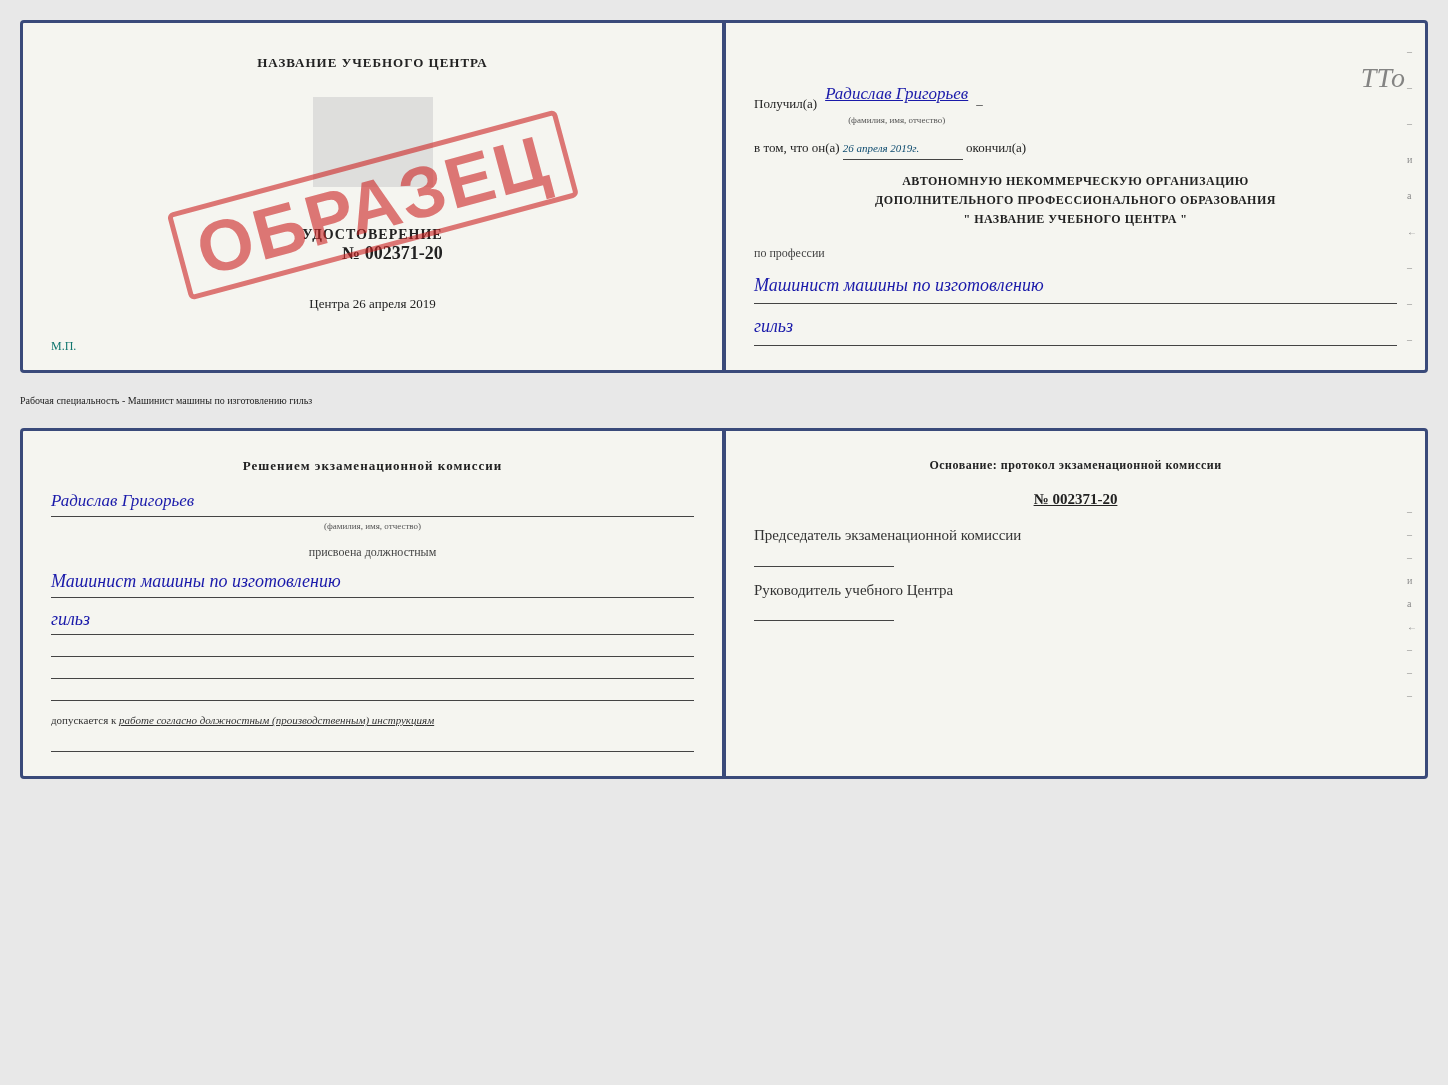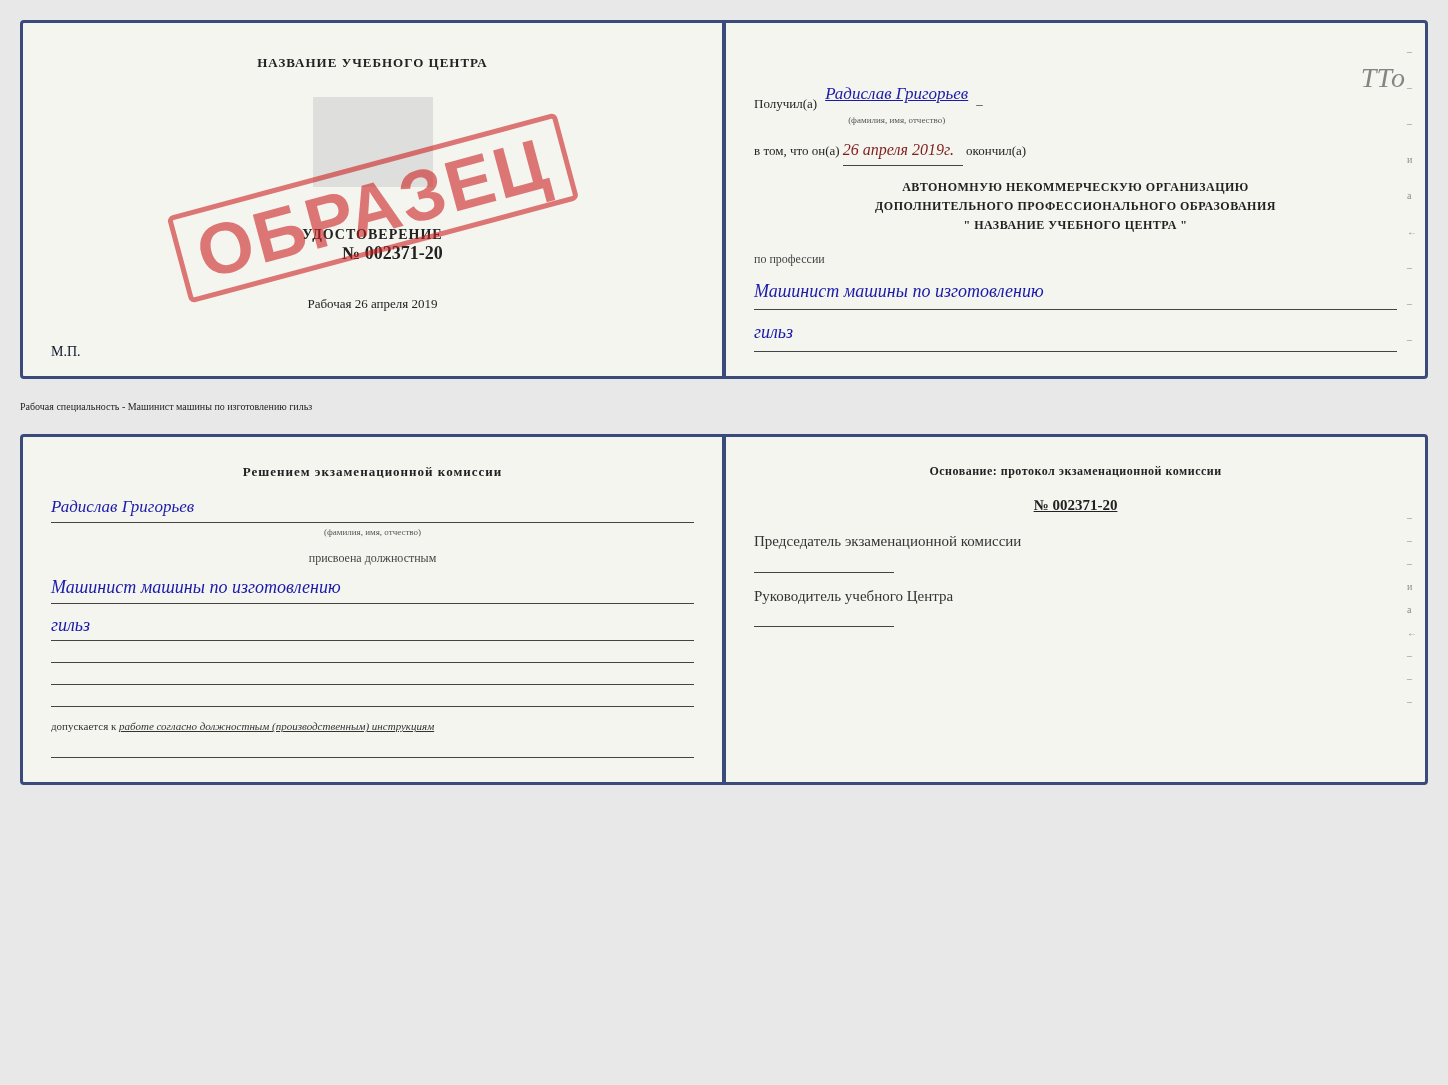--- a/index.html
+++ b/index.html
@@ -101,22 +101,22 @@
       color: #222;
     }
 
     .issued-date {
       font-size: 13px;
       color: #222;
       margin-top: 16px;
     }
 
     .mp-text {
-      font-size: 14px;
-      color: #0f172a;
+      font-size: 12px;
+      color: #0f766e;
       position: absolute;
       bottom: 16px;
       left: 28px;
     }
 
     
     .top-right {
       font-size: 13px;
       color: #222;
       line-height: 1.8;
@@ -147,22 +147,22 @@
     }
 
     .underline-field {
       border-bottom: 1px solid #444;
       min-width: 120px;
       display: inline-block;
     }
 
     .date-field {
       font-style: italic;
-      font-size: 16px;
-      color: #7f1d1d;
+      font-size: 11px;
+      color: #0c4a6e;
     }
 
     .org-block {
       text-align: center;
       font-size: 12px;
       font-weight: bold;
       letter-spacing: 0.5px;
       line-height: 1.6;
       margin: 12px 0;
       color: #222;
@@ -379,21 +379,21 @@
       <div class="center-title">НАЗВАНИЕ УЧЕБНОГО ЦЕНТРА</div>
 
       <div class="cert-box"></div>
 
       <div class="cert-block">
         <div class="cert-title">УДОСТОВЕРЕНИЕ</div>
         <div class="cert-number">№ 002371-20</div>
       </div>
 
       <div class="issued-date">
-        <span>Рабочая</span>
+        <span>Центра</span>
         <span>26 апреля 2019</span>
       </div>
 
       <div class="stamp-sample">ОБРАЗЕЦ</div>
 
       <div class="mp-text">М.П.</div>
     </div>
 
     <div class="doc-divider"></div>
 

